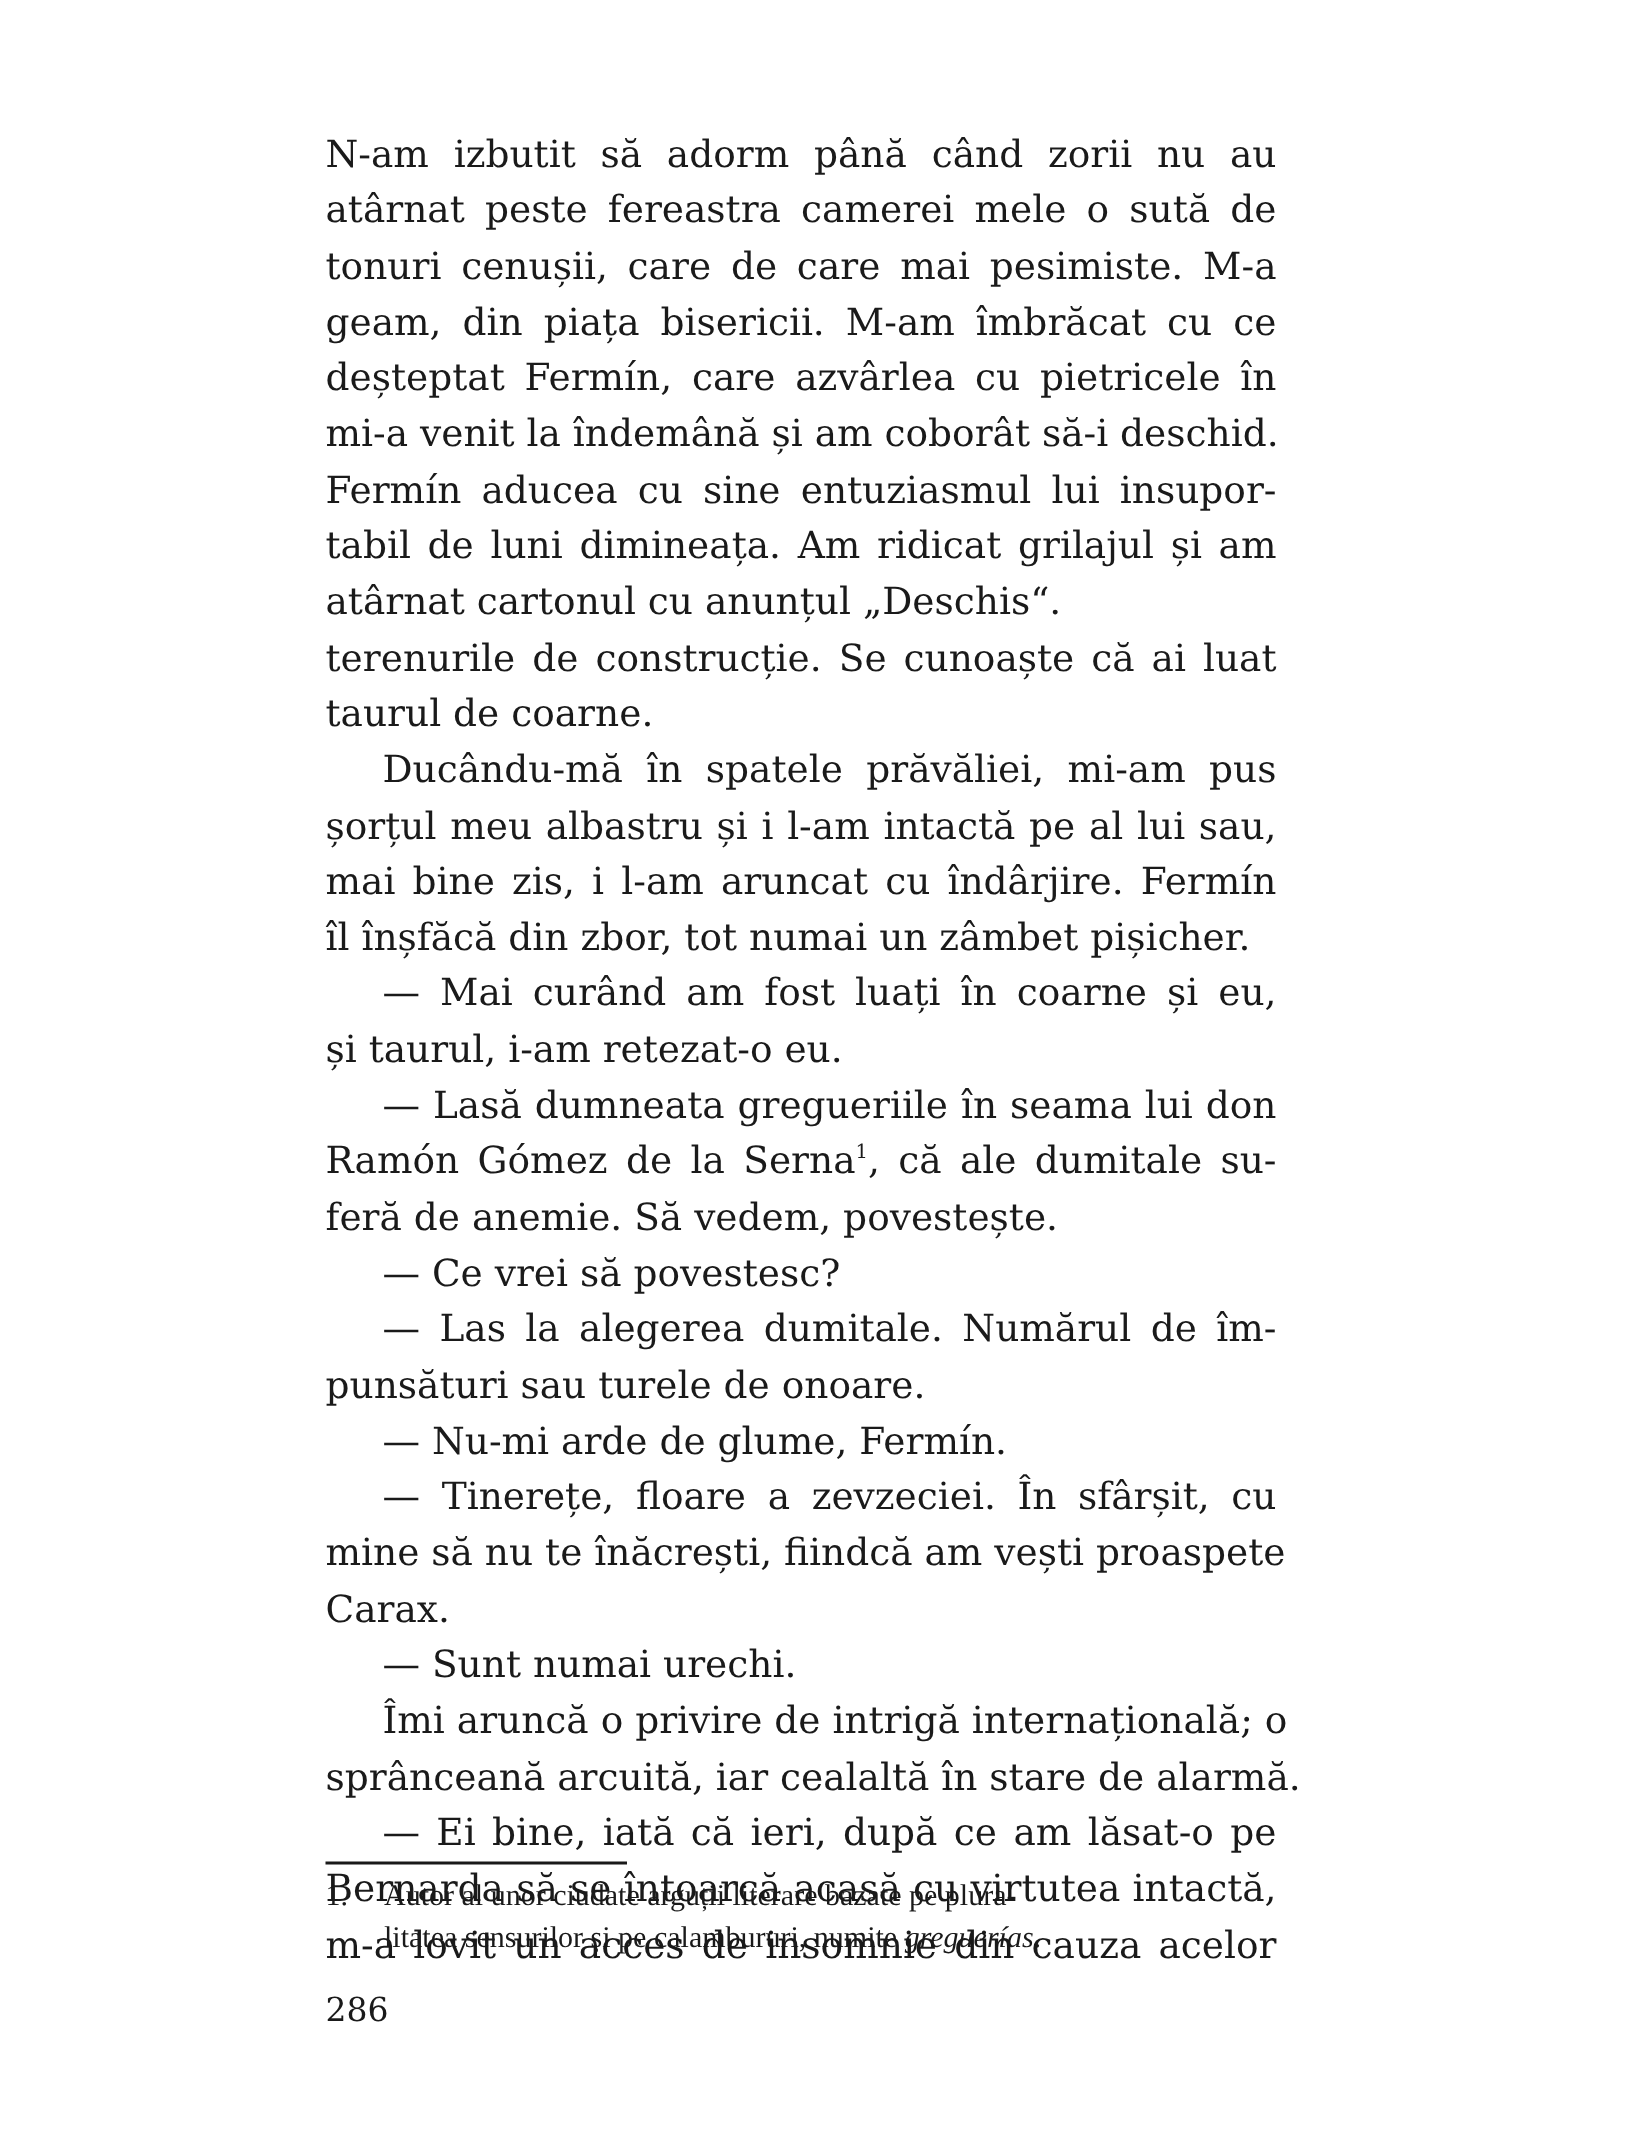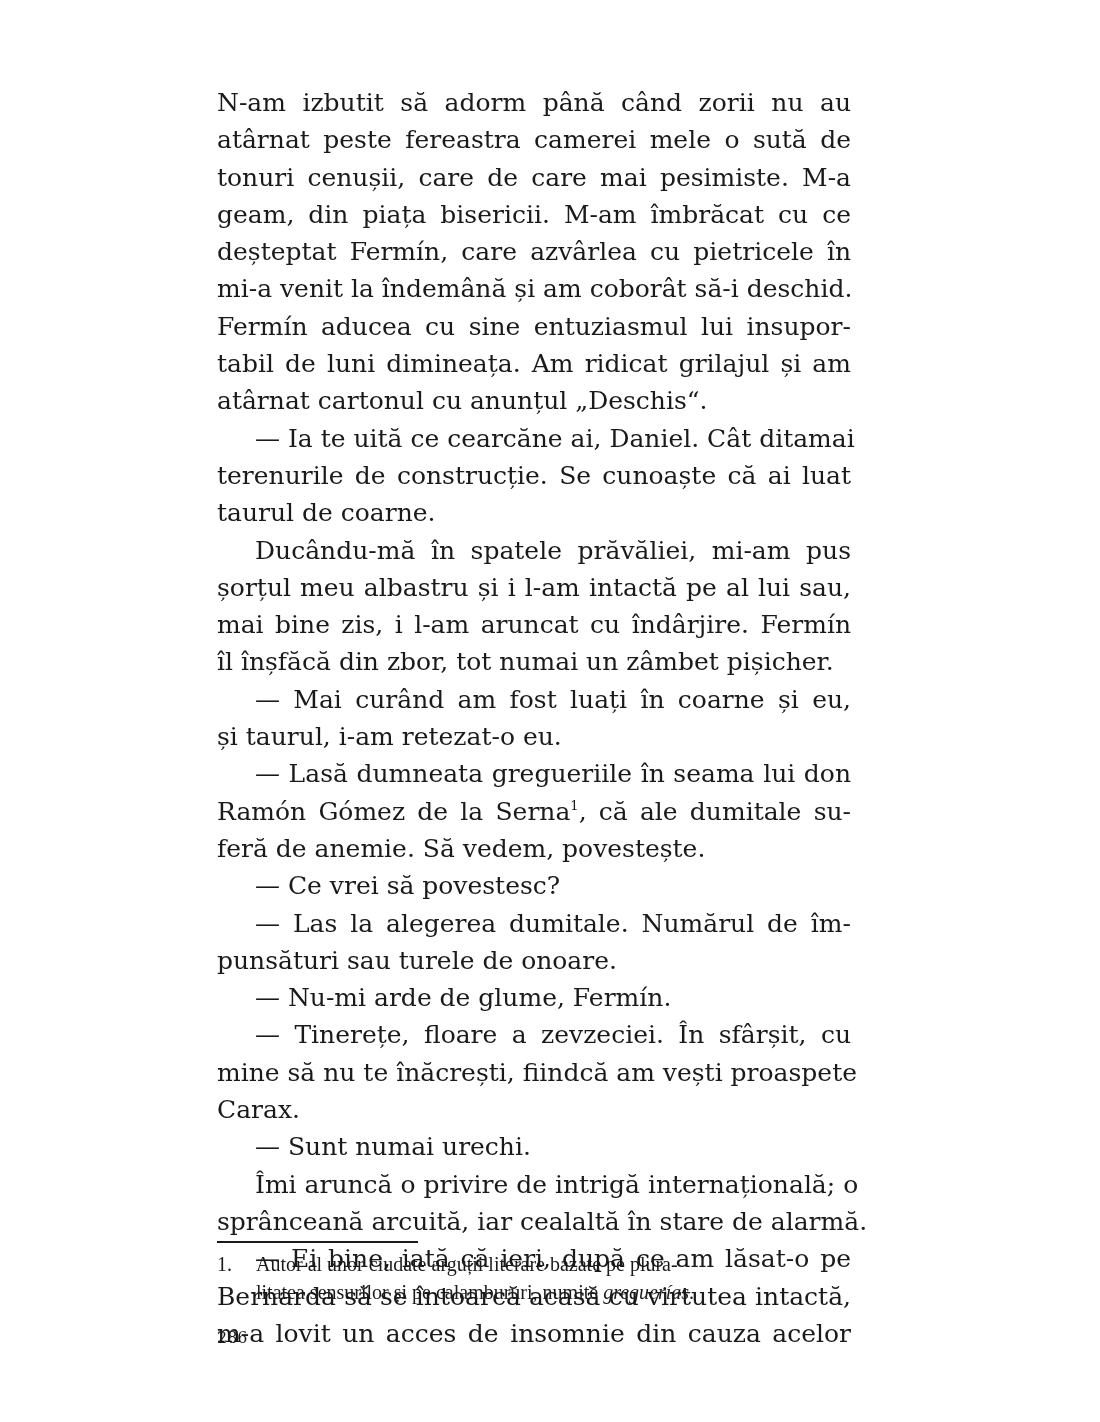--- a/index.html
+++ b/index.html
@@ -25,38 +25,37 @@
     font-family: Liberation Serif, serif;
     font-size: 20px; line-height: 28px; color: #1a1a1a;
   }
   .fn-line { display: block; white-space: nowrap; }
   .fn-num { display: inline-block; width: 39px; }
   .fn-cont { padding-left: 39px; }
   .fn-italic { font-style: italic; margin-top: 40px; }
   .page-number {
     position: absolute; left: 217px; top: 1328px;
     font-family: "DejaVu Serif", "Liberation Serif", serif;
-    font-size: 16px; color: #1a1a1a; text-align: right;
+    font-size: 22px; color: #1a1a1a; text-align: right;
   }
 </style>
 </head>
 <body>
 
 <div class="page">
   <div class="body-text" id="body-text">
       <span class="line"><span>N-am izbutit să adorm până când zorii nu au</span></span>
       <span class="line"><span>atârnat peste fereastra camerei mele o sută de</span></span>
       <span class="line"><span>tonuri cenușii, care de care mai pesimiste. M-a</span></span>
       <span class="line"><span>geam, din piața bisericii. M-am îmbrăcat cu ce</span></span>
       <span class="line"><span>deșteptat Fermín, care azvârlea cu pietricele în</span></span>
       <span class="line"><span>mi-a venit la îndemână și am coborât să-i deschid.</span></span>
       <span class="line"><span>Fermín aducea cu sine entuziasmul lui insupor-</span></span>
       <span class="line"><span>tabil de luni dimineața. Am ridicat grilajul și am</span></span>
       <span class="line last"><span>atârnat cartonul cu anunțul „Deschis“.</span></span>
-      <span class="line indent"><span>— Ia te uită ce cearcăne ai, Daniel. Cât ditamai</span></span>
       <span class="line"><span>terenurile de construcție. Se cunoaște că ai luat</span></span>
       <span class="line last"><span>taurul de coarne.</span></span>
       <span class="line indent"><span>Ducându-mă în spatele prăvăliei, mi-am pus</span></span>
       <span class="line"><span>șorțul meu albastru și i l-am intactă pe al lui sau,</span></span>
       <span class="line"><span>mai bine zis, i l-am aruncat cu îndârjire. Fermín</span></span>
       <span class="line last"><span>îl înșfăcă din zbor, tot numai un zâmbet pișicher.</span></span>
       <span class="line indent"><span>— Mai curând am fost luați în coarne și eu,</span></span>
       <span class="line last"><span>și taurul, i-am retezat-o eu.</span></span>
       <span class="line indent"><span>— Lasă dumneata gregueriile în seama lui don</span></span>
       <span class="line"><span>Ramón Gómez de la Serna</span><sup class="fnref">1</sup><span>, că ale dumitale su-</span></span>

